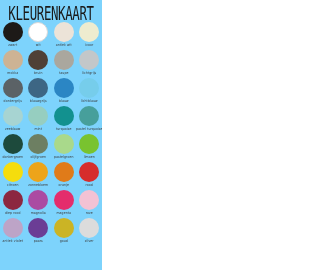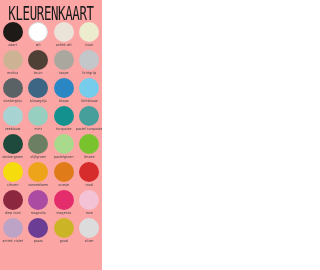--- a/index.html
+++ b/index.html
@@ -10,21 +10,21 @@
   body {
     width: 102px;
     height: 270px;
     overflow: hidden;
     font-family: "DejaVu Sans", sans-serif;
   }
   #page {
     position: relative;
     width: 102px;
     height: 270px;
-    background: #fca5a5;
+    background: #7dd3fc;
   }
   #title {
     font-family: "DejaVu Sans Mono", monospace;
     font-size: 13.5px;
     font-weight: 400;
     letter-spacing: -0.4px;
     color: #1a1a1a;
     text-align: center;
     line-height: 1;
     padding-top: 3px;

